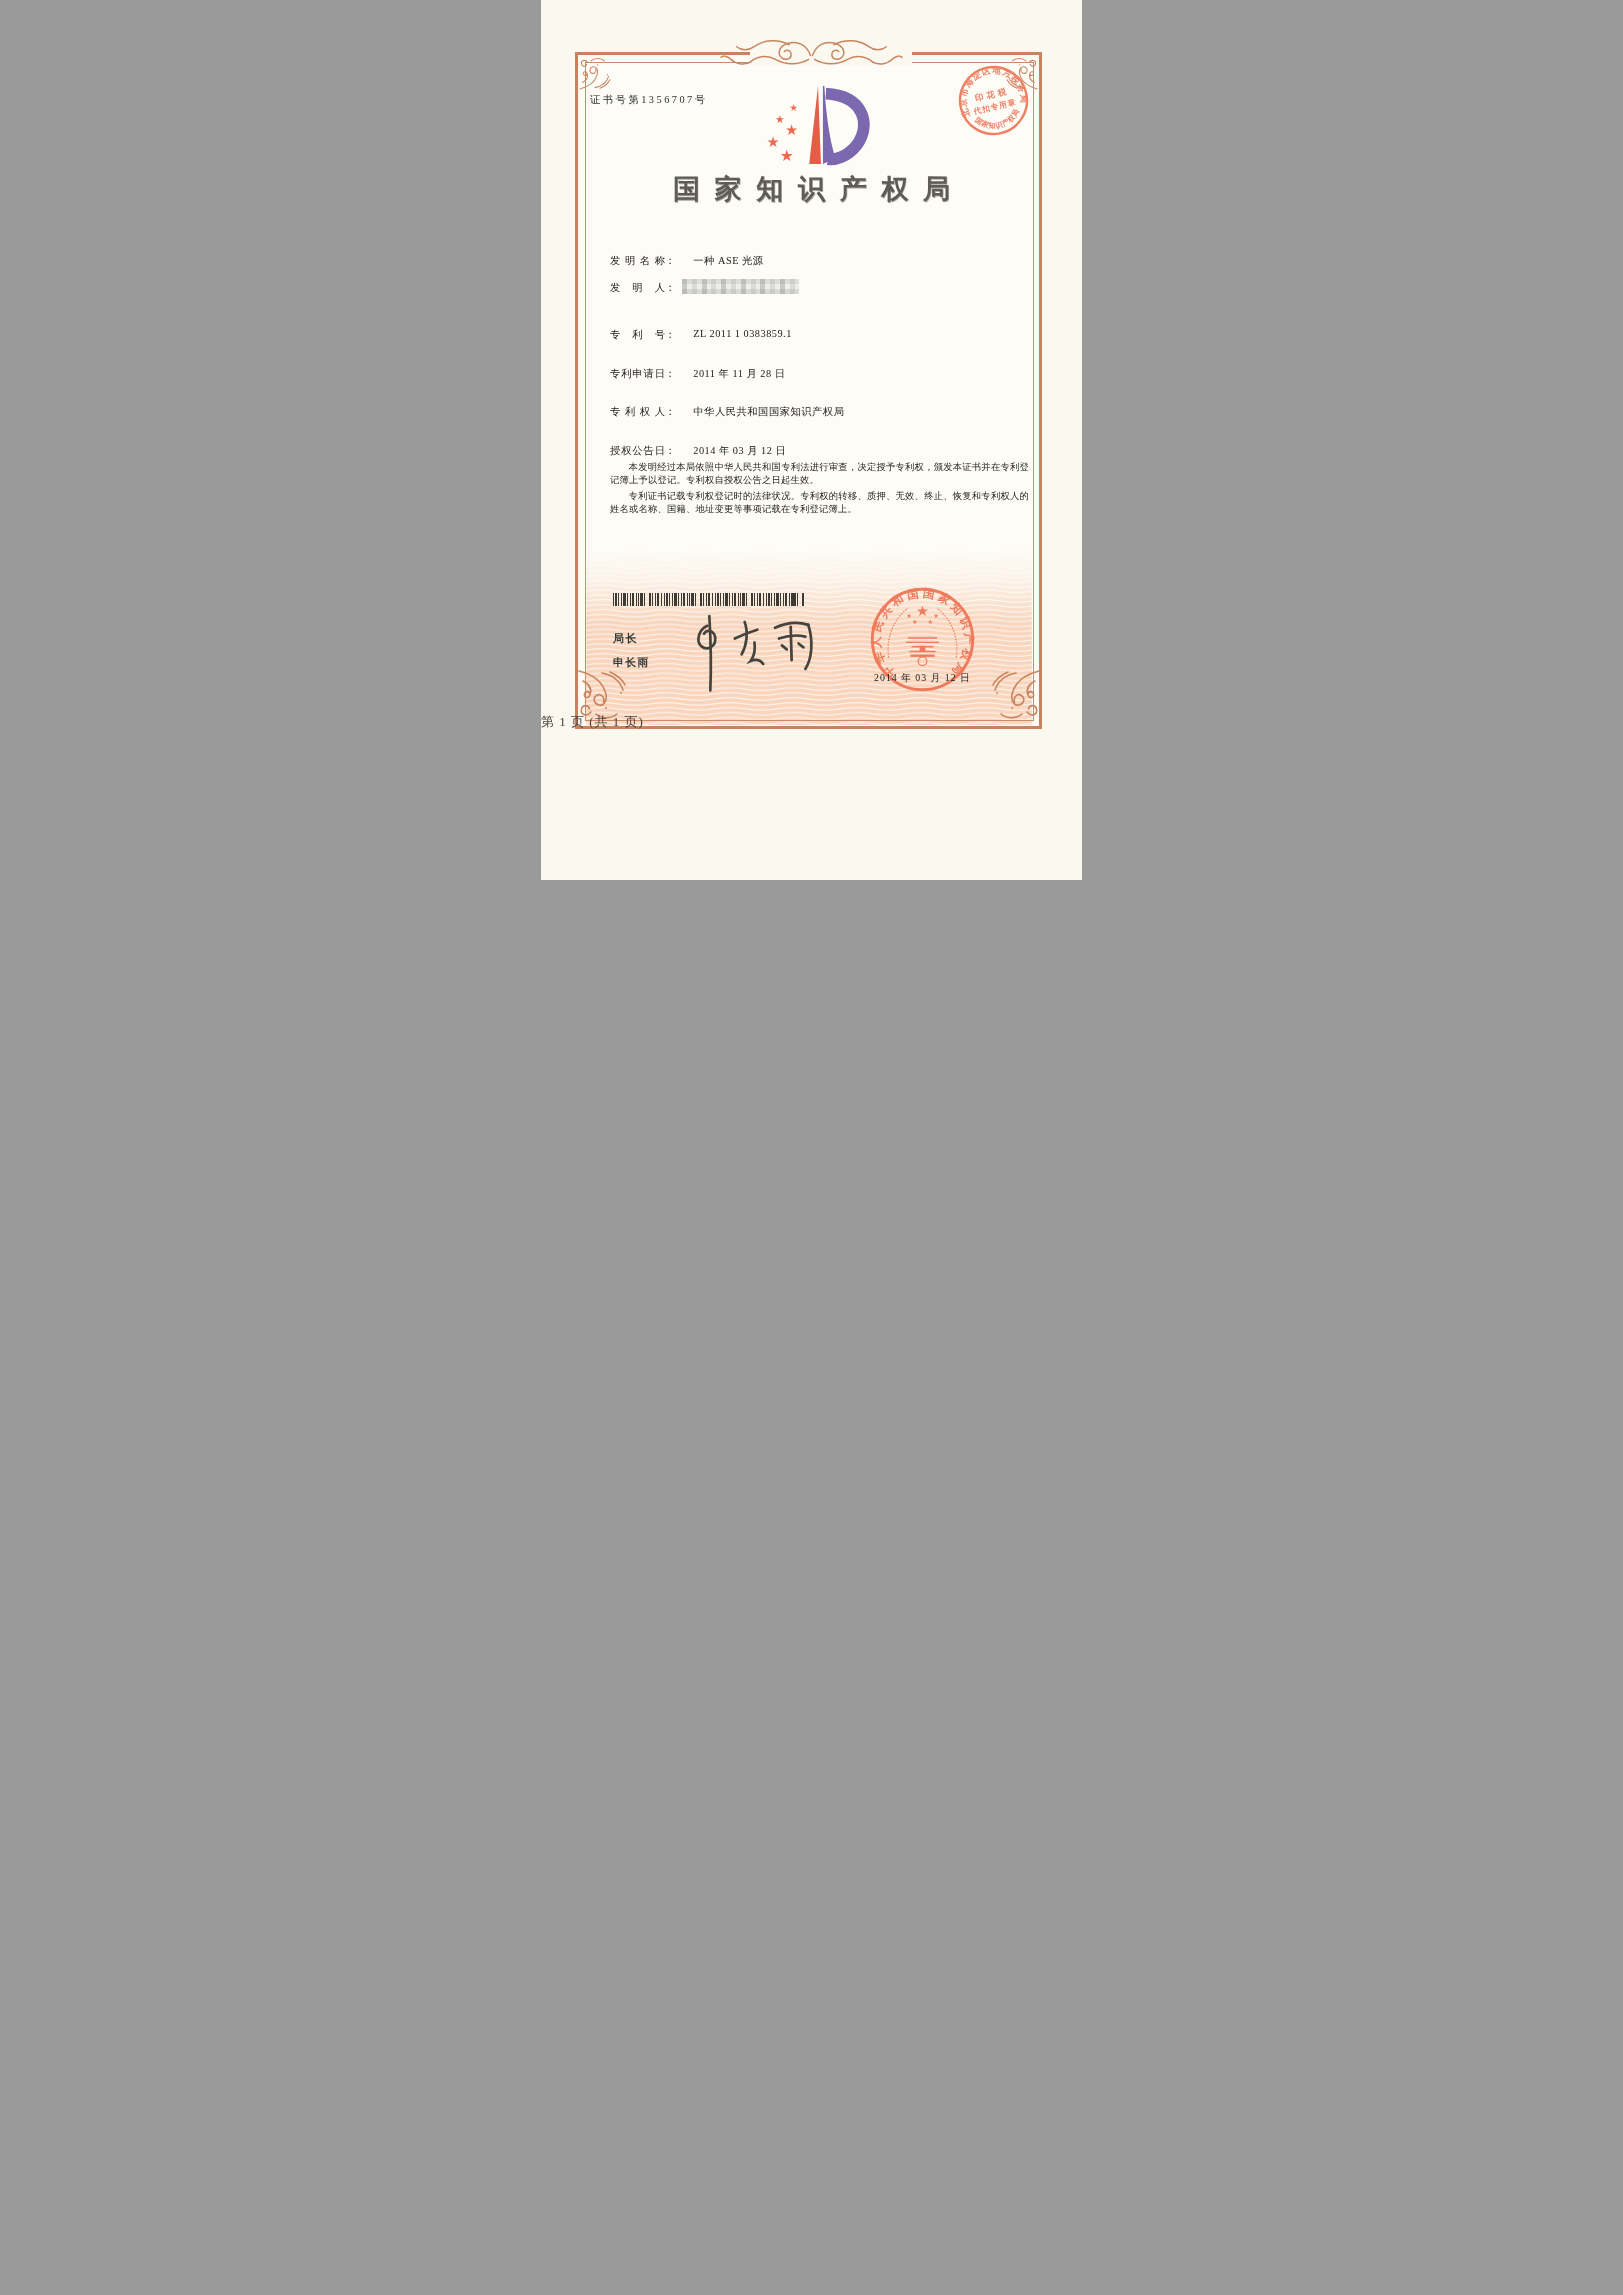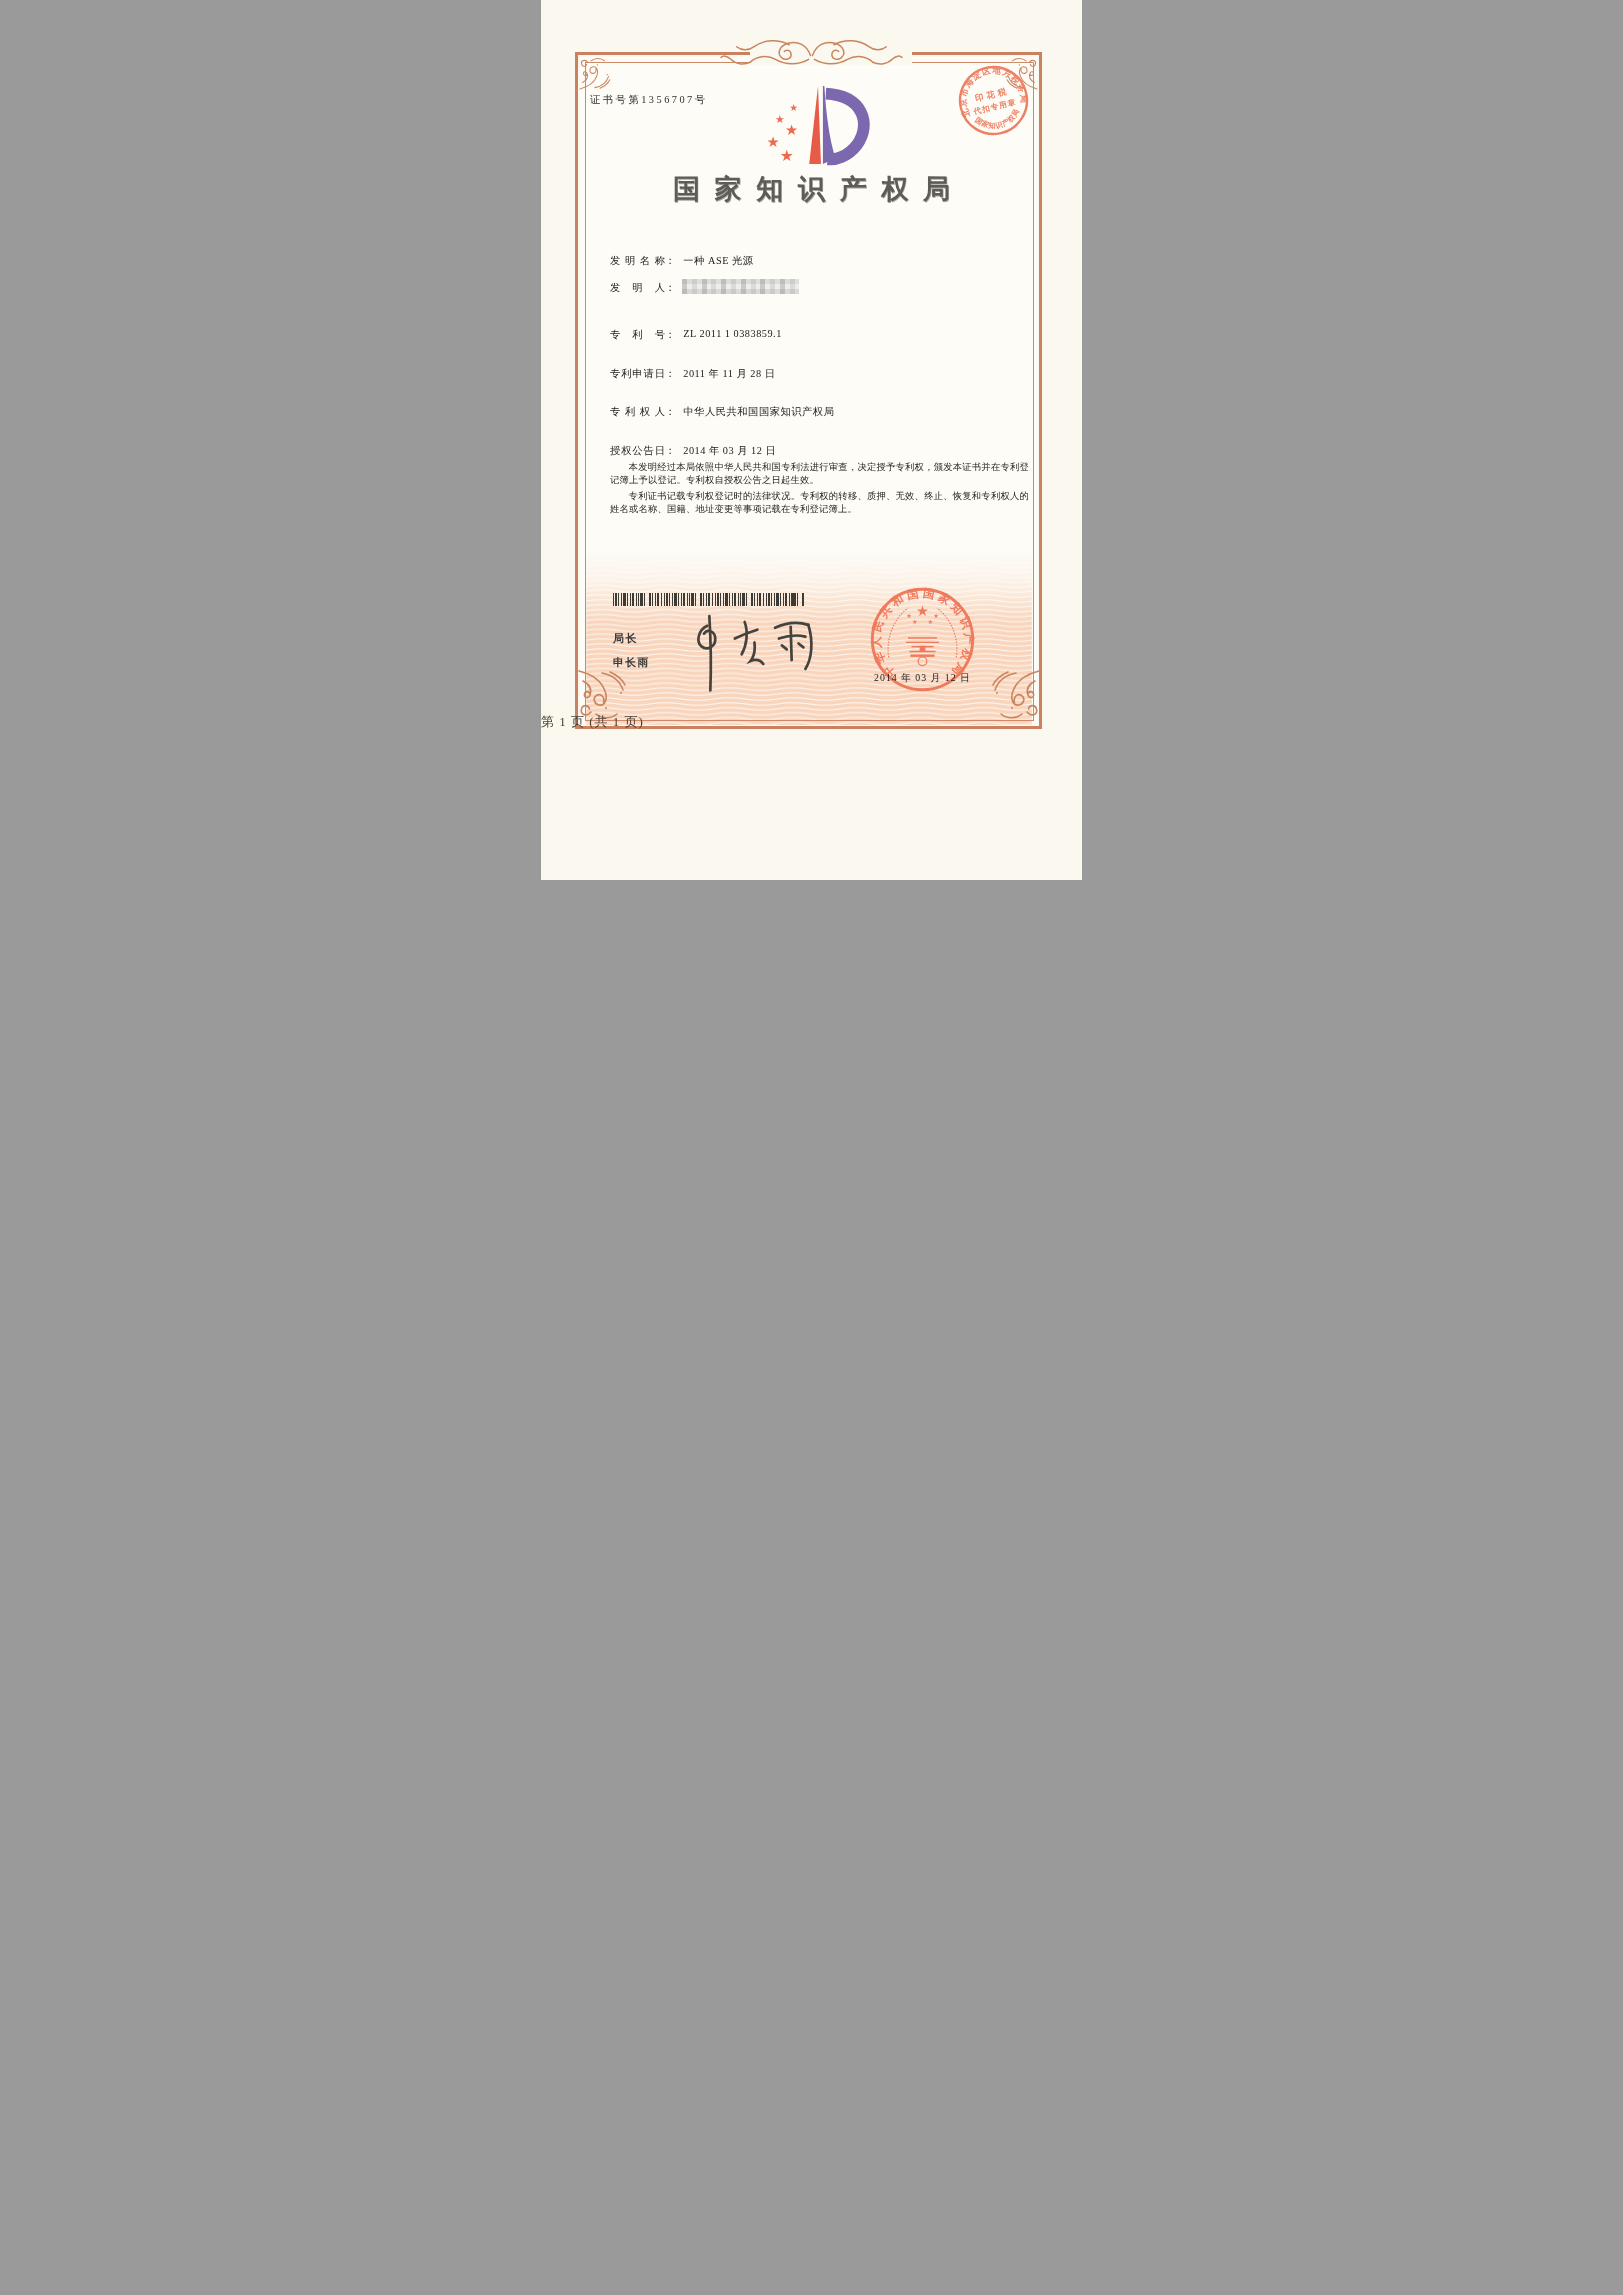--- a/index.html
+++ b/index.html
@@ -23,21 +23,21 @@
   .cert-no{position:absolute;left:49px;top:93px;font-size:10.3px;letter-spacing:2.5px;color:#2e2e2c;}
   .logo{position:absolute;left:219px;top:82px;}
   .stamp{position:absolute;left:410px;top:58px;transform:rotate(-13deg);}
   .title{position:absolute;left:0;top:171px;width:541px;text-align:center;font-size:27px;font-weight:700;
     letter-spacing:14.7px;padding-left:14.7px;box-sizing:border-box;color:#5d5c56;text-shadow:0.7px 0.7px 0 #aoa;
     text-shadow:0.7px 0.7px 0 #a8a7a0;}
   
   .field{position:absolute;left:69px;font-size:10.3px;color:#22211f;white-space:nowrap;}
   .f-label{display:inline-block;width:55px;text-align:justify;text-align-last:justify;vertical-align:top;}
   .f-colon{display:inline-block;vertical-align:top;}
-  .f-value{display:inline-block;margin-left:8px;letter-spacing:0.5px;vertical-align:top;}
+  .f-value{display:inline-block;margin-left:18px;letter-spacing:0.5px;vertical-align:top;}
   .mosaic{position:absolute;left:141px;top:279px;width:117px;height:14.7px;background-color:#ededeb;
     background-image:
       repeating-linear-gradient(90deg,rgba(110,110,110,.28) 0 4.9px,rgba(255,255,255,0) 4.9px 9.8px,rgba(150,150,150,.22) 9.8px 14.7px,rgba(235,235,235,.12) 14.7px 19.6px),
       repeating-linear-gradient(0deg,rgba(130,130,130,.20) 0 4.9px,rgba(255,255,255,.06) 4.9px 9.8px,rgba(165,165,165,.24) 9.8px 14.7px);}
   
   .body-text{position:absolute;left:69px;top:461px;width:419px;font-size:9.3px;line-height:13px;
     color:#26251f;text-align:justify;letter-spacing:0.2px;}
   .body-text p{margin:0 0 3.4px 0;text-indent:2em;}
   
   .barcode{position:absolute;left:72px;top:593px;width:192px;height:12.8px;

